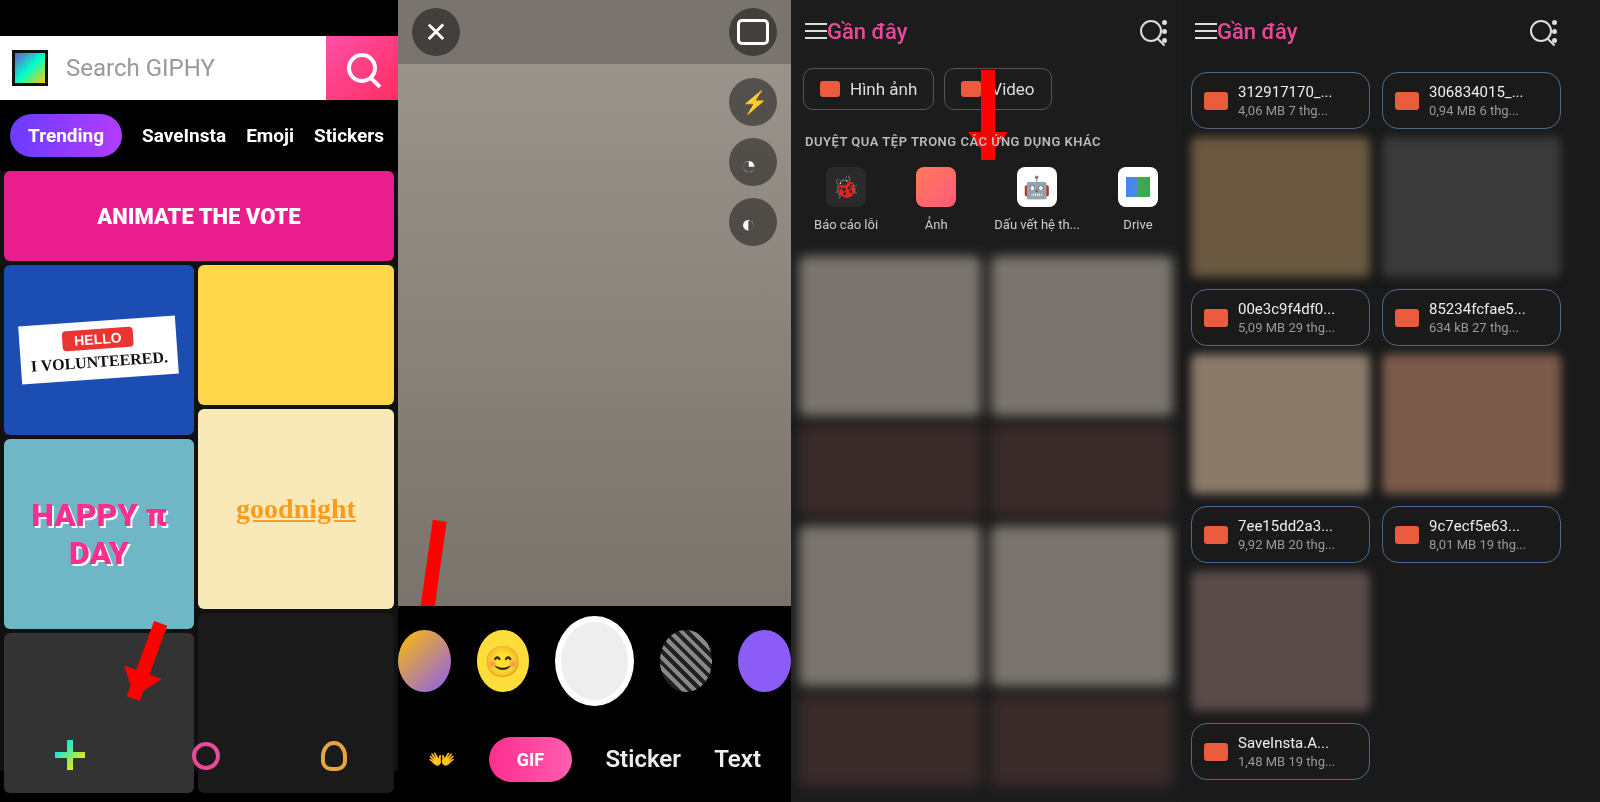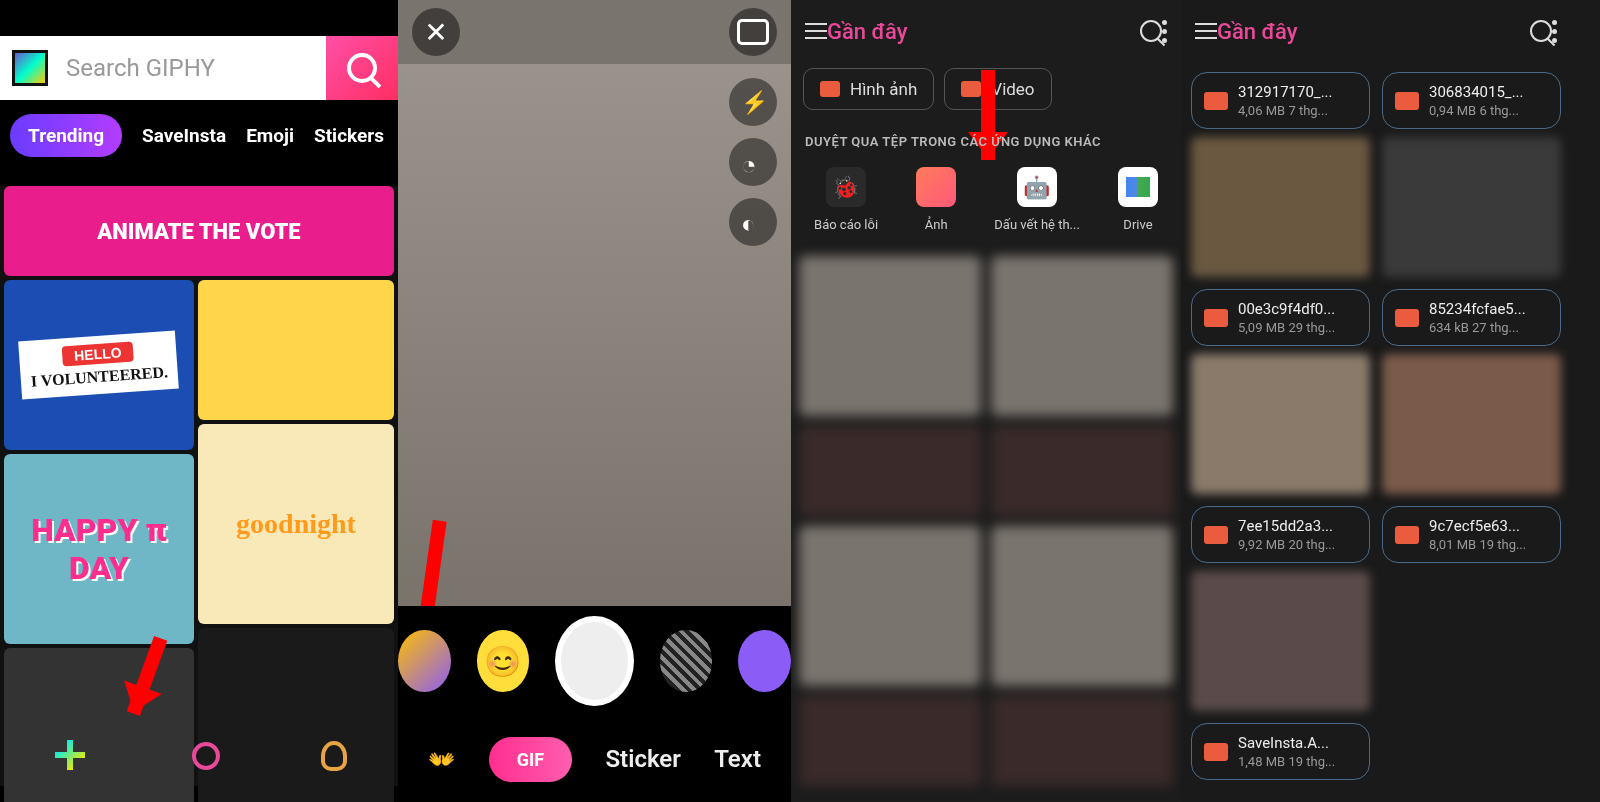--- a/index.html
+++ b/index.html
@@ -20,29 +20,29 @@
   .p1-top { display:flex; height:64px; background:#fff;margin-top:36px;}
   .p1-logo { width:60px; display:flex; align-items:center; justify-content:center;}
   .giphy-logo { width:36px; height:36px; border:3px solid #111; background:linear-gradient(135deg,#6a5acd,#00ffcc,#ffcc00);}
   .p1-search { flex:1; display:flex; align-items:center; font-size:24px; color:#999; padding-left:6px;}
   .p1-searchbtn { width:72px; background:linear-gradient(135deg,#ff4fa7,#ff2e63); display:flex; align-items:center; justify-content:center;}
   .search-icon { width:30px; height:30px; border:4px solid #fff; border-radius:50%; position:relative;}
   .search-icon::after{content:"";position:absolute;width:4px;height:14px;background:#fff;transform:rotate(-45deg);bottom:-10px;right:-4px;}
   .p1-tabs { display:flex; gap:20px; padding:14px 10px; background:#000; align-items:center;}
   .tab { color:#fff; font-size:19px; font-weight:700;}
   .tab.active { background:linear-gradient(90deg,#6a3cff,#b33cff); padding:10px 18px; border-radius:24px;}
-  .p1-content { position:relative; height:600px; background:#111;margin-top:15px;}
+  .p1-content { position:relative; height:600px; background:#111;}
   .tile { position:absolute; border-radius:6px; overflow:hidden; display:flex; align-items:center; justify-content:center; font-weight:900; text-align:center;}
   .t1{left:4px;top:0;width:390px;height:90px;background:#e91e8c;color:#fff;font-size:22px;}
   .t2{left:4px;top:94px;width:190px;height:170px;background:#1b4db3;}
   .t2 .note{background:#fff;transform:rotate(-4deg);padding:8px 10px;color:#111;font-family:cursive;font-size:16px;}
   .t2 .note .hello{background:#e33;color:#fff;padding:2px 12px;border-radius:4px;display:inline-block;font-family:sans-serif;font-size:14px;margin-bottom:4px;}
   .t3{left:198px;top:94px;width:196px;height:140px;background:#ffd54a;}
   .t4{left:4px;top:268px;width:190px;height:190px;background:#6fb7c6;color:#ff2e8e;font-size:32px;text-shadow:2px 2px 0 #fff;}
-  .t5{left:198px;top:238px;width:196px;height:200px;background:#f9e8b8;color:#ff9b1a;font-size:28px;font-family:cursive;}
+  .t5{left:198px;top:238px;width:196px;height:200px;background:#f9e8b8;color:#ff9b1a;font-size:28px;font-family:cursive;text-decoration:underline;}
   .t6{left:4px;top:462px;width:190px;height:160px;background:#333;}
   .t7{left:198px;top:442px;width:196px;height:180px;background:#1a1a1a;}
   .p1-bottom{position:absolute;bottom:0;left:0;right:0;height:92px;display:flex;justify-content:space-around;align-items:center;}
   .nav-icon{width:40px;height:40px;opacity:.9;}
   .plus-i{position:relative;}
   .plus-i::before,.plus-i::after{content:"";position:absolute;background:linear-gradient(135deg,#0ff,#ff0);}
   .plus-i::before{width:30px;height:6px;top:16px;left:4px;}
   .plus-i::after{width:6px;height:30px;top:4px;left:16px;}
   .mag-i{border:4px solid #ff4fa7;border-radius:50%;width:28px;height:28px;}
   .user-i{border:4px solid #ffb347;border-radius:50% 50% 10px 10px;width:26px;height:30px;}

